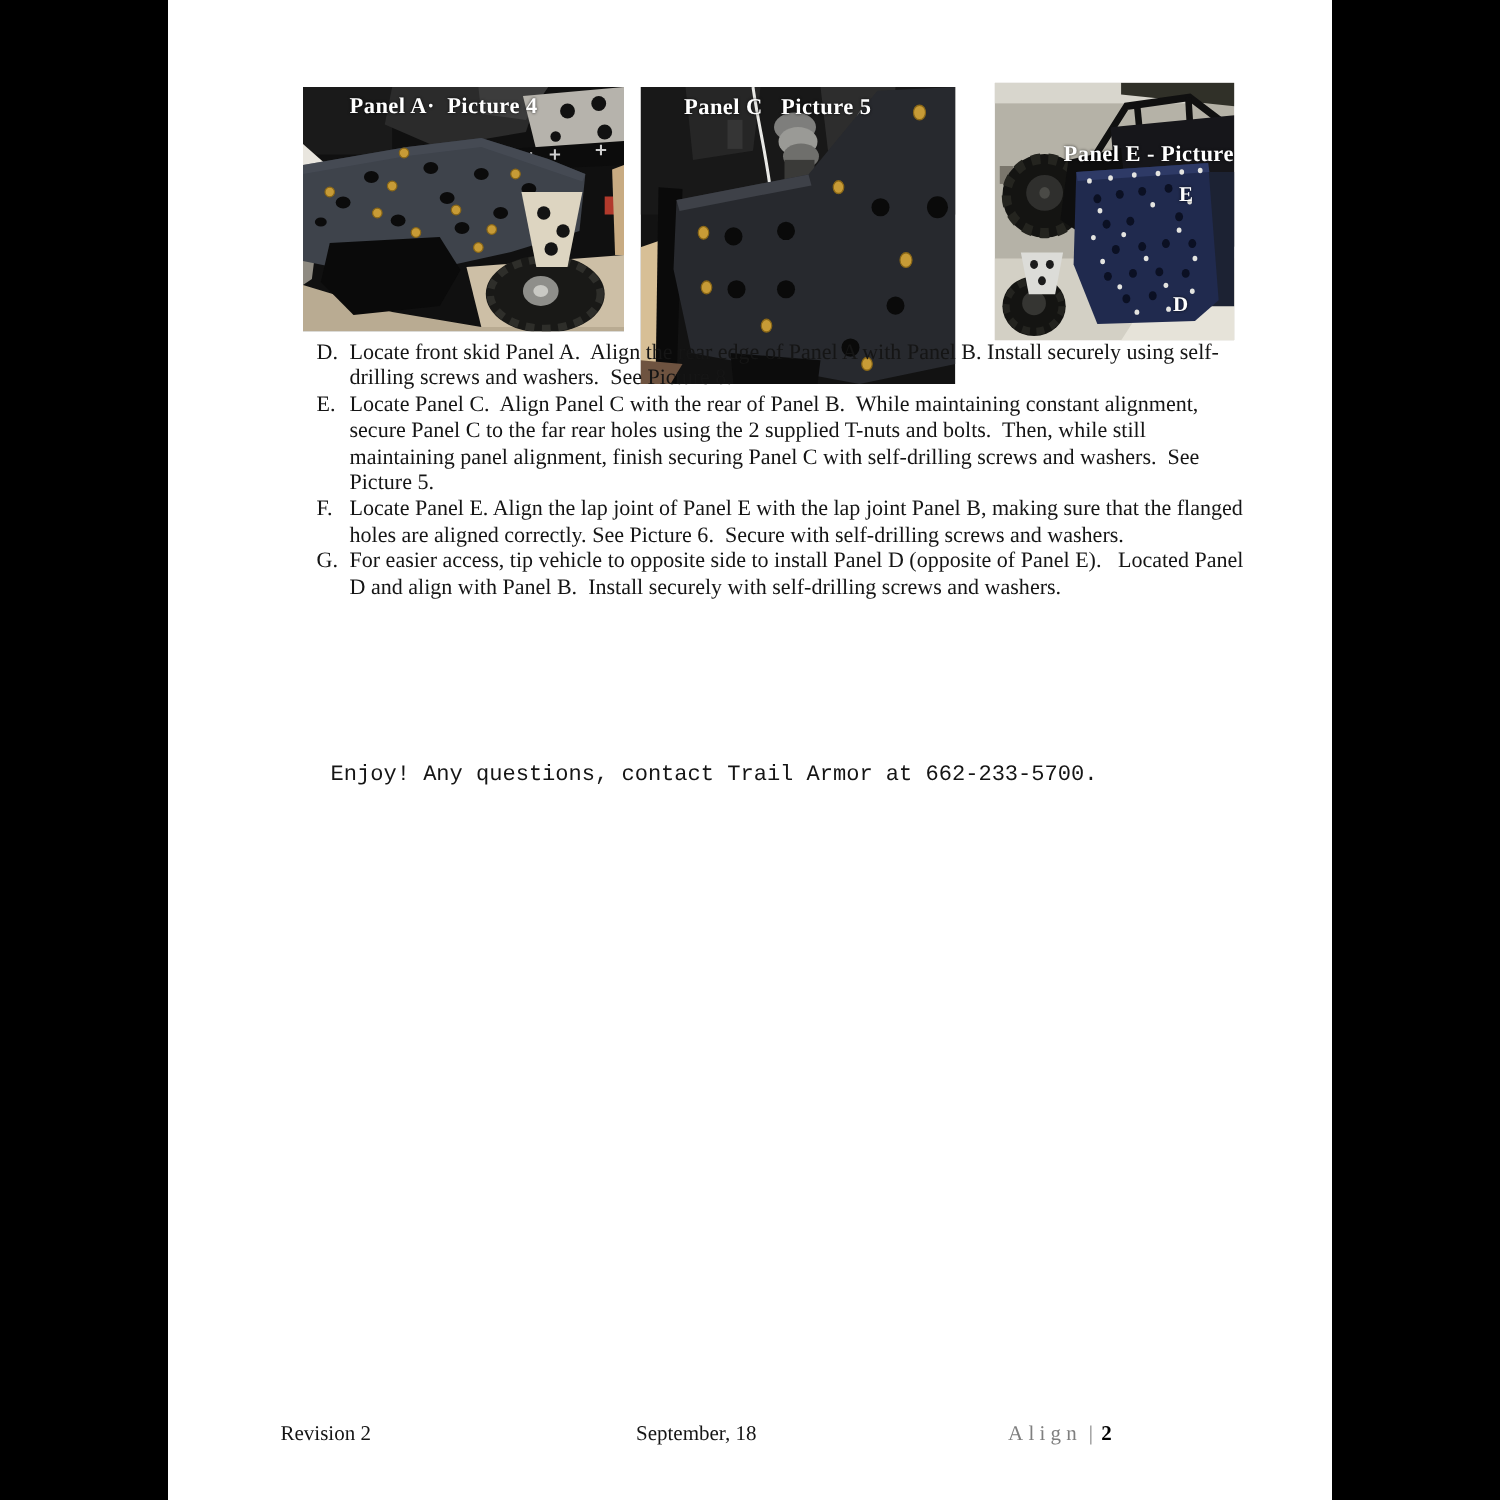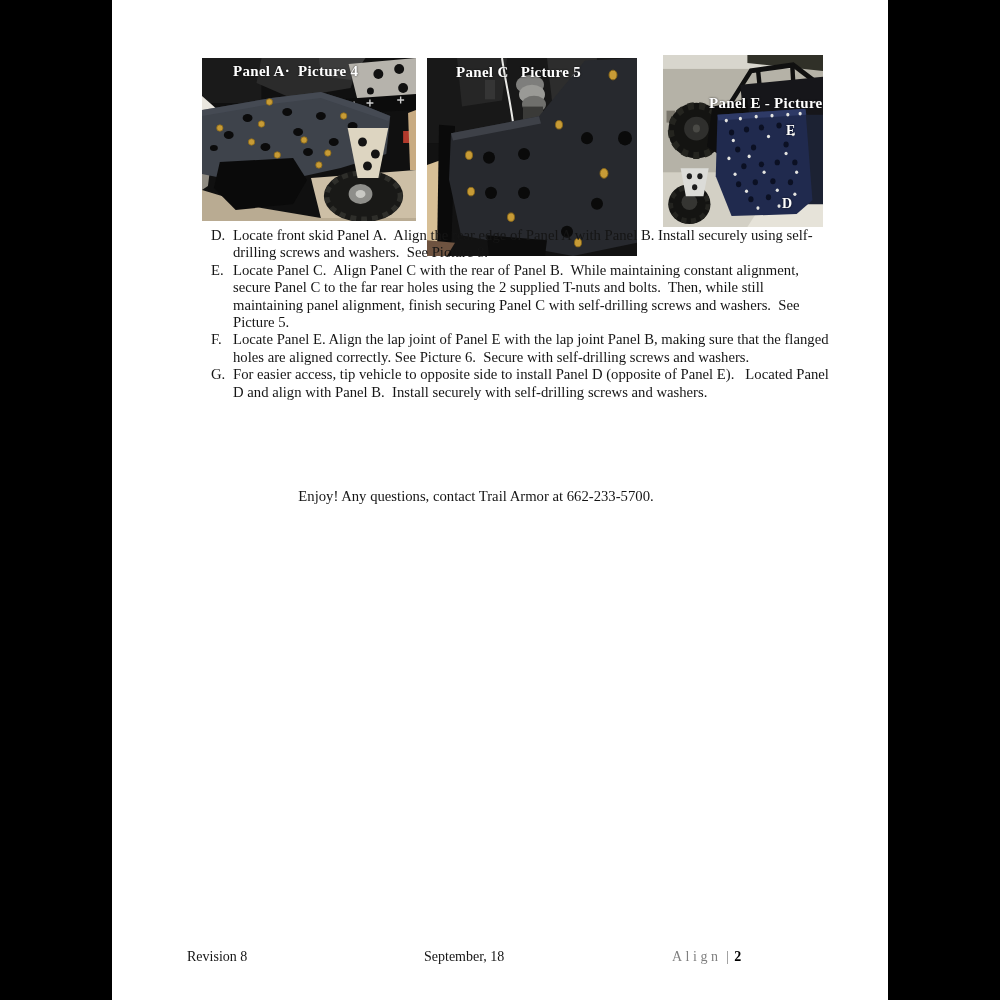--- a/index.html
+++ b/index.html
@@ -12,22 +12,22 @@
   .photo-label { position:absolute; color:#fff; font-weight:bold;
                  font-size:15px; white-space:pre; letter-spacing:.3px;
                  text-shadow:0 0 2px rgba(0,0,0,.8); }
   .panel-marker { position:absolute; color:#fff; font-weight:bold;
                   font-size:14px; text-shadow:0 0 2px rgba(0,0,0,.8); }
   .steps { position:absolute; left:99px; top:227px; width:626px;
            font-size:14.7px; line-height:17.4px; color:#151515; }
   .step { display:flex; }
   .step-letter { width:22px; flex:0 0 22px; }
   .step-text { flex:1; white-space:pre-wrap; }
-  .closing { position:absolute; left:0; top:488px; width:728px;
-             text-align:center; font-size:14.7px; color:#151515; }
+  .closing { position:absolute; left:0; top:509px; width:728px;
+             text-align:center; font-size:14.7px; color:#151515;font-family:Liberation Mono, monospace; }
   .footer { position:absolute; left:0; top:949px; width:776px; height:20px;
             font-size:14px; color:#151515; }
   .footer-rev  { position:absolute; left:75px; }
   .footer-date { position:absolute; left:312px; }
   .footer-page { position:absolute; left:560px; }
   .footer-page .pg-word { color:#7f7f7f; letter-spacing:3.5px; }
   .footer-page .pg-sep  { color:#7f7f7f; padding:0 2px 0 1px; }
   .footer-page .pg-num  { color:#000; font-weight:bold; }
 </style>
 </head>
@@ -234,21 +234,21 @@
     </div>
     <div class="step">
       <span class="step-letter">G.</span>
       <span class="step-text">For easier access, tip vehicle to opposite side to install Panel D (opposite of Panel E).   Located Panel D and align with Panel B.  Install securely with self-drilling screws and washers.</span>
     </div>
   </div>
 
   <div class="closing">Enjoy!  Any questions, contact Trail Armor at 662-233-5700.</div>
 
   <div class="footer">
-    <span class="footer-rev">Revision 8</span>
+    <span class="footer-rev">Revision 2</span>
     <span class="footer-date">September, 18</span>
     <span class="footer-page">
       <span class="pg-word">Align</span>
       <span class="pg-sep">|</span>
       <span class="pg-num">2</span>
     </span>
   </div>
 
 </div>
 

